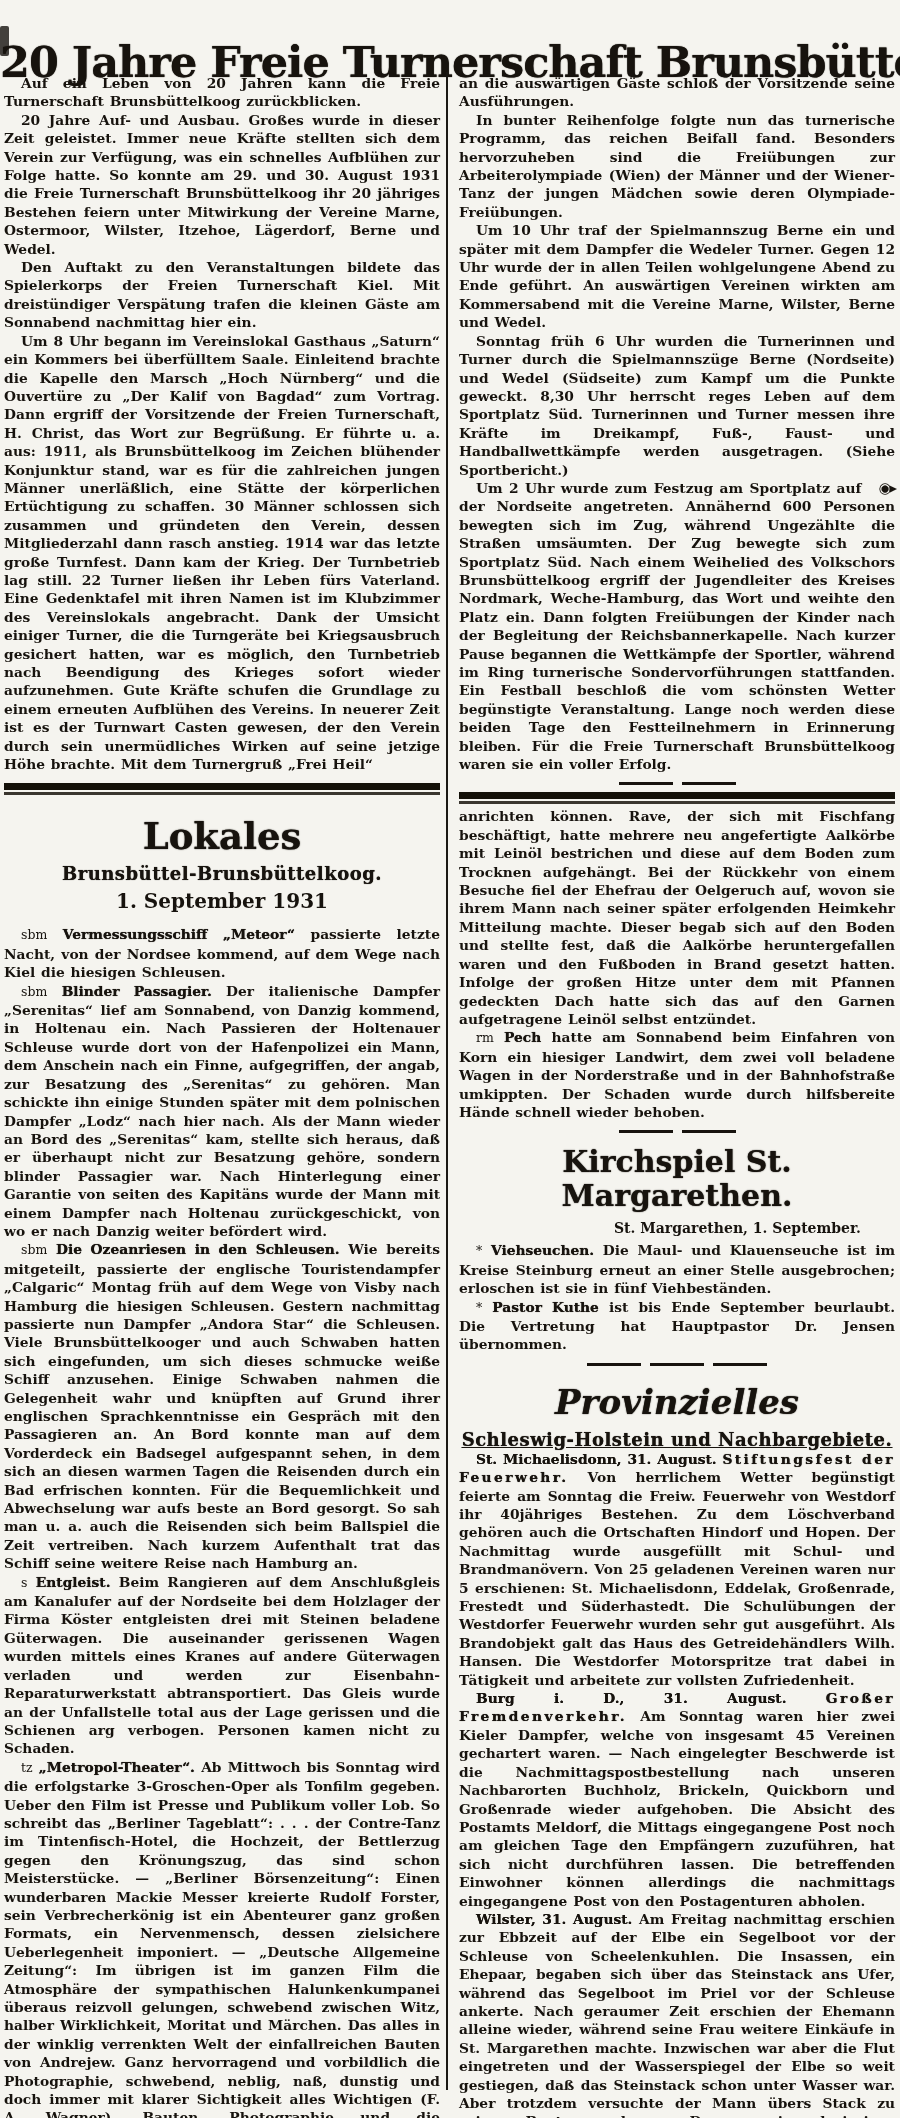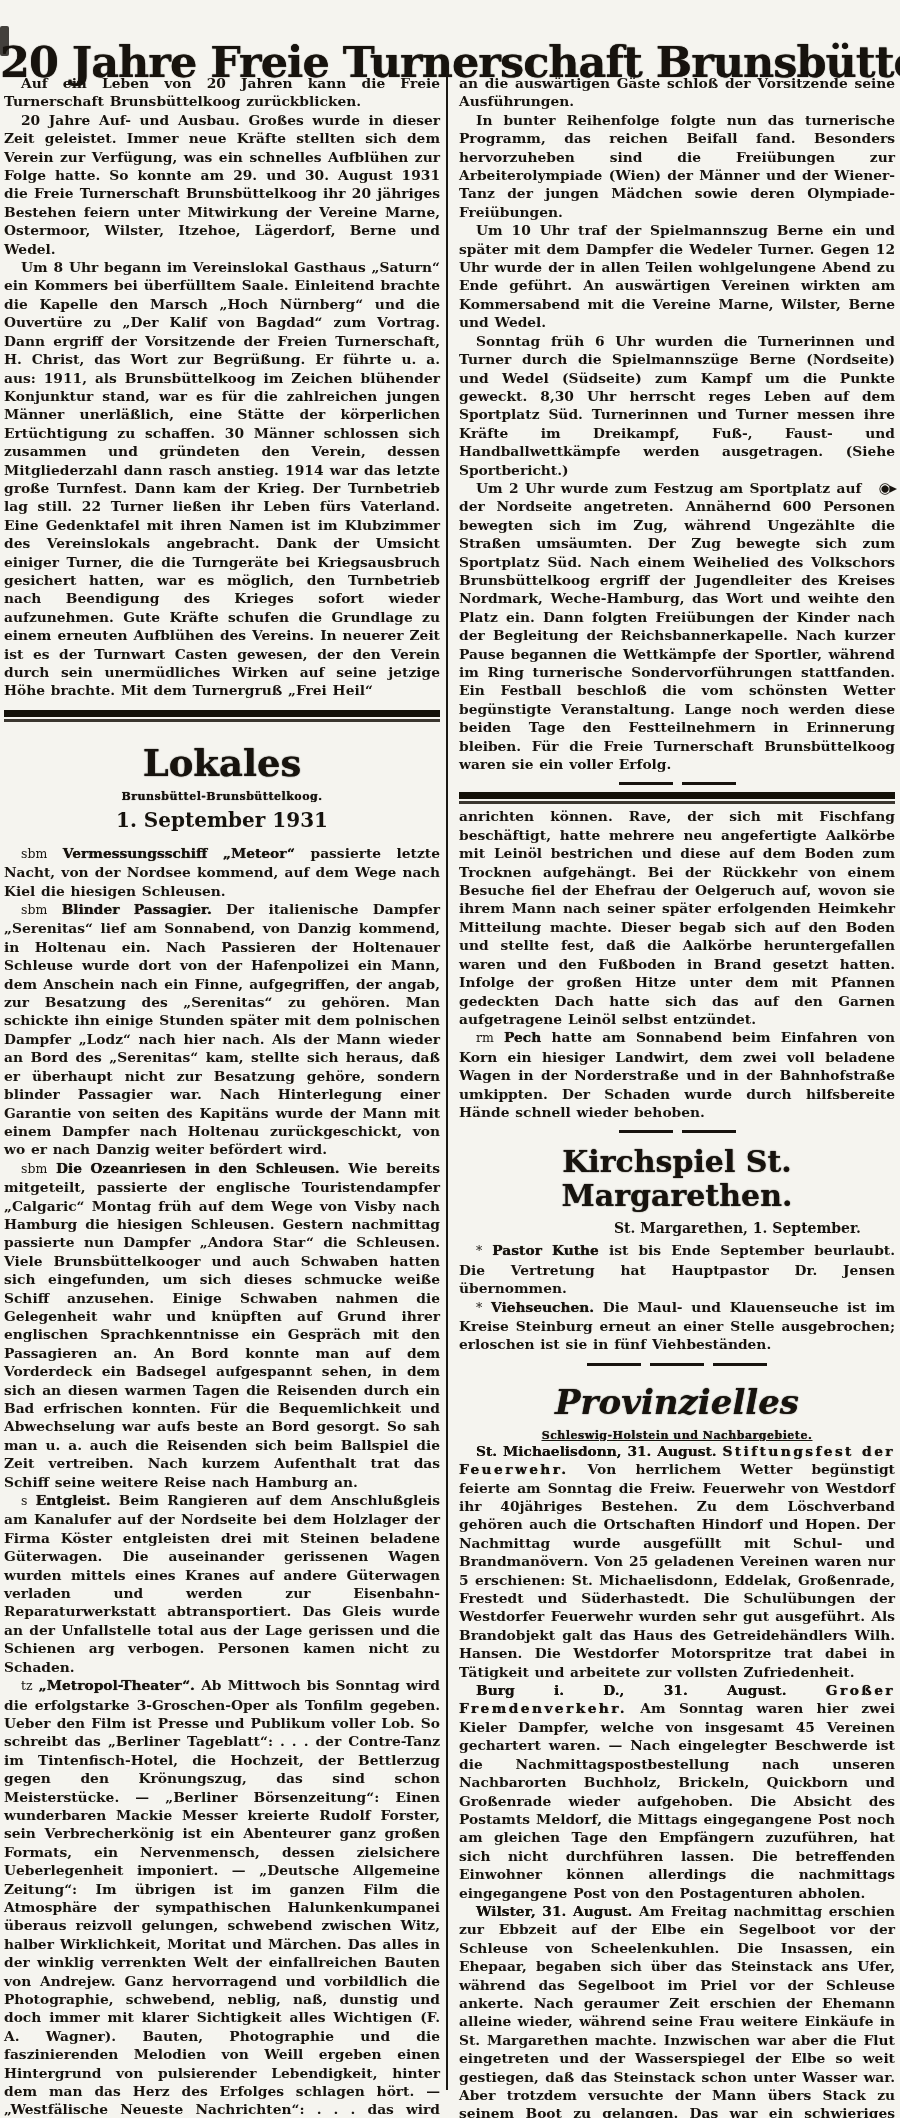--- a/index.html
+++ b/index.html
@@ -43,21 +43,21 @@
   .dash-sep{display:flex;justify-content:center;gap:9px;margin:9px 0 7px 0;}
   .dash-sep i{display:block;width:54px;height:3px;background:#17130e;}
 
   .section-head{
     text-align:center;font-weight:bold;margin:24px 0 0 0;
     text-shadow:0 0 1.2px #17130e;letter-spacing:0;
   }
   .section-head.huge{font-size:37px;line-height:40px;}
   .section-head.big{font-size:30px;line-height:34px;}
   .sub-head{
-    text-align:center;font-weight:bold;font-size:11px;margin:7px 0 0 0;
+    text-align:center;font-weight:bold;font-size:18px;margin:7px 0 0 0;
     text-shadow:0 0 .8px #17130e;letter-spacing:.5px;
   }
   .date-center{text-align:center;font-size:20px;font-weight:bold;margin:5px 0 12px 0;}
   .date-right{text-align:right;padding-right:34px;font-size:14px;font-weight:bold;margin:7px 0 5px 0;}
 
   .ornament{float:right;font-size:15px;line-height:18px;letter-spacing:-2px;}
   .spacer-sm{height:6px;}
 </style>
 </head>
 <body>
@@ -67,20 +67,21 @@
   <div class="scan-artifact"></div>
 
   <h1 class="headline">20 Jahre Freie Turnerschaft Brunsbüttelkoog.</h1>
 
   <div class="vrule"></div>
 
   <div class="col col-left">
 
     <p class="body">Auf ein Leben von 20 Jahren kann die Freie Turnerschaft Brunsbüttelkoog zurückblicken.</p>
     <p class="body">20 Jahre Auf- und Ausbau. Großes wurde in dieser Zeit geleistet. Immer neue Kräfte stellten sich dem Verein zur Verfügung, was ein schnelles Aufblühen zur Folge hatte. So konnte am 29. und 30. August 1931 die Freie Turnerschaft Brunsbüttelkoog ihr 20 jähriges Bestehen feiern unter Mitwirkung der Vereine Marne, Ostermoor, Wilster, Itzehoe, Lägerdorf, Berne und Wedel.</p>
+    <p class="body">Den Auftakt zu den Veranstaltungen bildete das Spielerkorps der Freien Turnerschaft Kiel. Mit dreistündiger Verspätung trafen die kleinen Gäste am Sonnabend nachmittag hier ein.</p>
     <p class="body">Um 8 Uhr begann im Vereinslokal Gasthaus „Saturn“ ein Kommers bei überfülltem Saale. Einleitend brachte die Kapelle den Marsch „Hoch Nürnberg“ und die Ouvertüre zu „Der Kalif von Bagdad“ zum Vortrag. Dann ergriff der Vorsitzende der Freien Turnerschaft, H. Christ, das Wort zur Begrüßung. Er führte u. a. aus: 1911, als Brunsbüttelkoog im Zeichen blühender Konjunktur stand, war es für die zahlreichen jungen Männer unerläßlich, eine Stätte der körperlichen Ertüchtigung zu schaffen. 30 Männer schlossen sich zusammen und gründeten den Verein, dessen Mitgliederzahl dann rasch anstieg. 1914 war das letzte große Turnfest. Dann kam der Krieg. Der Turnbetrieb lag still. 22 Turner ließen ihr Leben fürs Vaterland. Eine Gedenktafel mit ihren Namen ist im Klubzimmer des Vereinslokals angebracht. Dank der Umsicht einiger Turner, die die Turngeräte bei Kriegsausbruch gesichert hatten, war es möglich, den Turnbetrieb nach Beendigung des Krieges sofort wieder aufzunehmen. Gute Kräfte schufen die Grundlage zu einem erneuten Aufblühen des Vereins. In neuerer Zeit ist es der Turnwart Casten gewesen, der den Verein durch sein unermüdliches Wirken auf seine jetzige Höhe brachte. Mit dem Turnergruß „Frei Heil“</p>
 
     <div class="thick-rule"></div>
 
     <h2 class="section-head huge">Lokales</h2>
     <div class="sub-head">Brunsbüttel-Brunsbüttelkoog.</div>
     <div class="date-center">1. September 1931</div>
 
     <p class="body">
       <span class="mark">sbm</span>
@@ -139,27 +140,27 @@
     <div class="dash-sep">
         <i></i>
         <i></i>
       </div>
 
     <h2 class="section-head big" style="margin-top:12px;">Kirchspiel St. Margarethen.</h2>
     <div class="date-right">St. Margarethen, 1. September.</div>
 
     <p class="body">
       <span class="mark">*</span>
-      <span class="lead">Pastor Kuthe</span>
-      <span>ist bis Ende September beurlaubt. Die Vertretung hat Hauptpastor Dr. Jensen übernommen.</span>
+      <span class="lead">Viehseuchen.</span>
+      <span>Die Maul- und Klauenseuche ist im Kreise Steinburg erneut an einer Stelle ausgebrochen; erloschen ist sie in fünf Viehbeständen.</span>
     </p>
     <p class="body">
       <span class="mark">*</span>
-      <span class="lead">Viehseuchen.</span>
-      <span>Die Maul- und Klauenseuche ist im Kreise Steinburg erneut an einer Stelle ausgebrochen; erloschen ist sie in fünf Viehbeständen.</span>
+      <span class="lead">Pastor Kuthe</span>
+      <span>ist bis Ende September beurlaubt. Die Vertretung hat Hauptpastor Dr. Jensen übernommen.</span>
     </p>
 
     <div class="dash-sep">
         <i></i>
         <i></i>
         <i></i>
       </div>
 
     <h2 class="section-head huge" style="margin-top:16px;font-size:34px;font-style:italic;">Provinzielles</h2>
     <div class="sub-head" style="text-decoration:underline;">Schleswig-Holstein und Nachbargebiete.</div>

